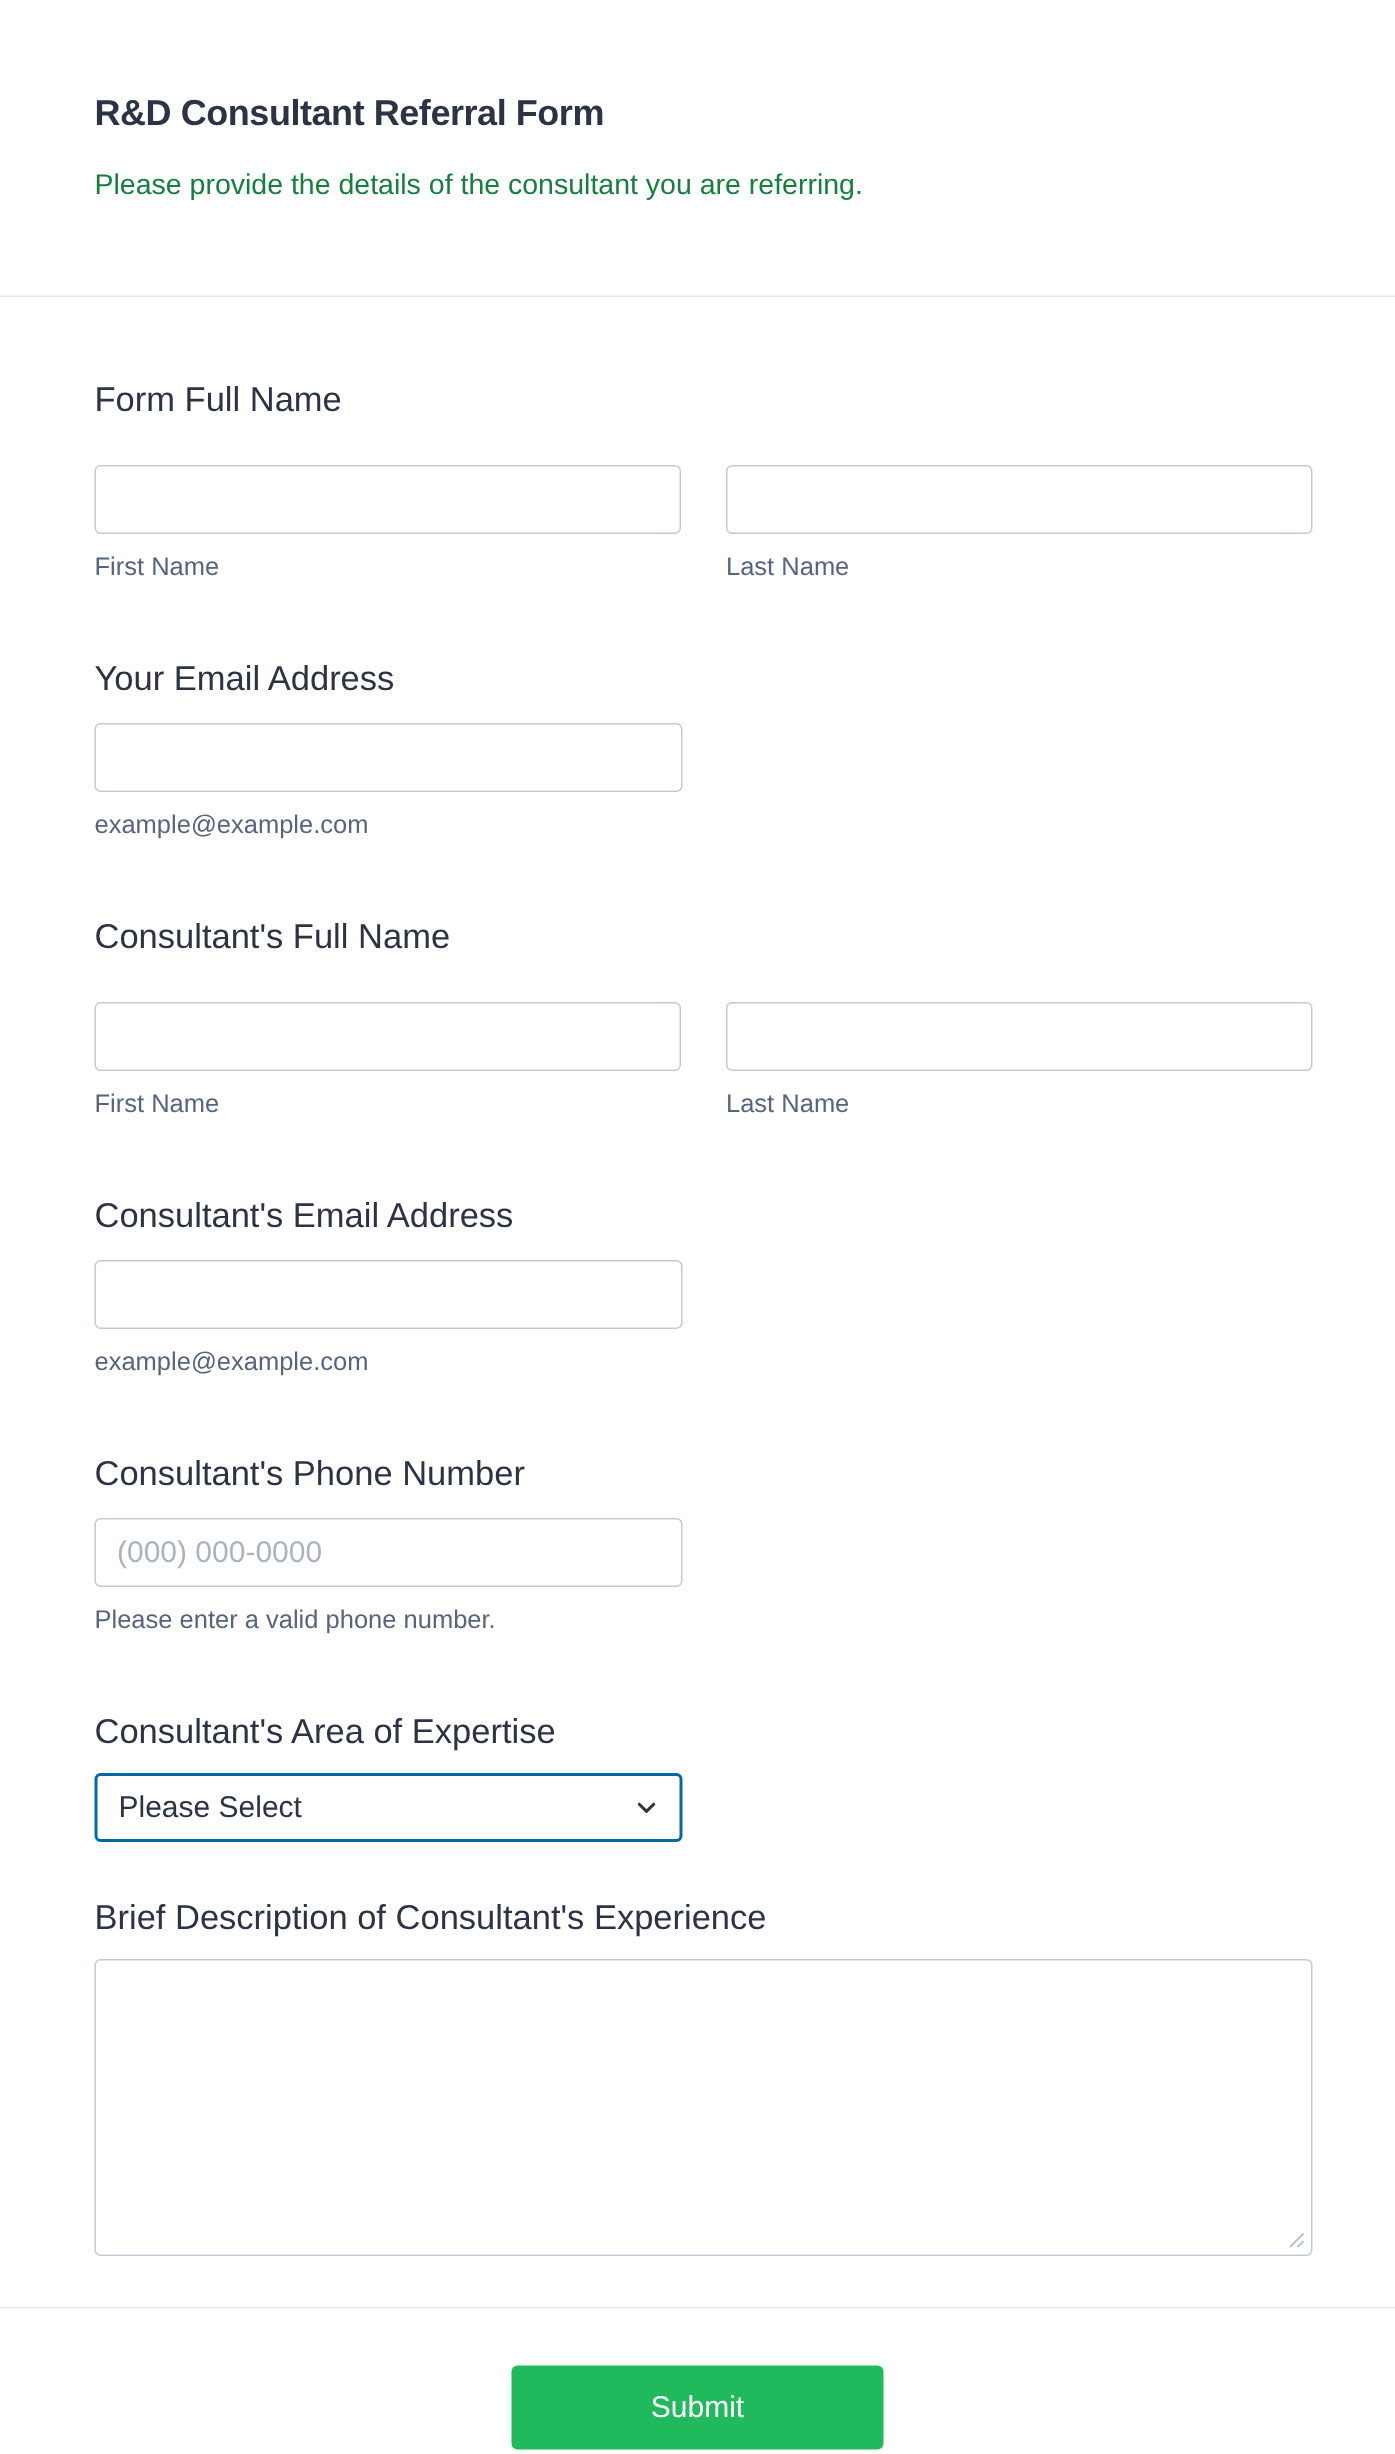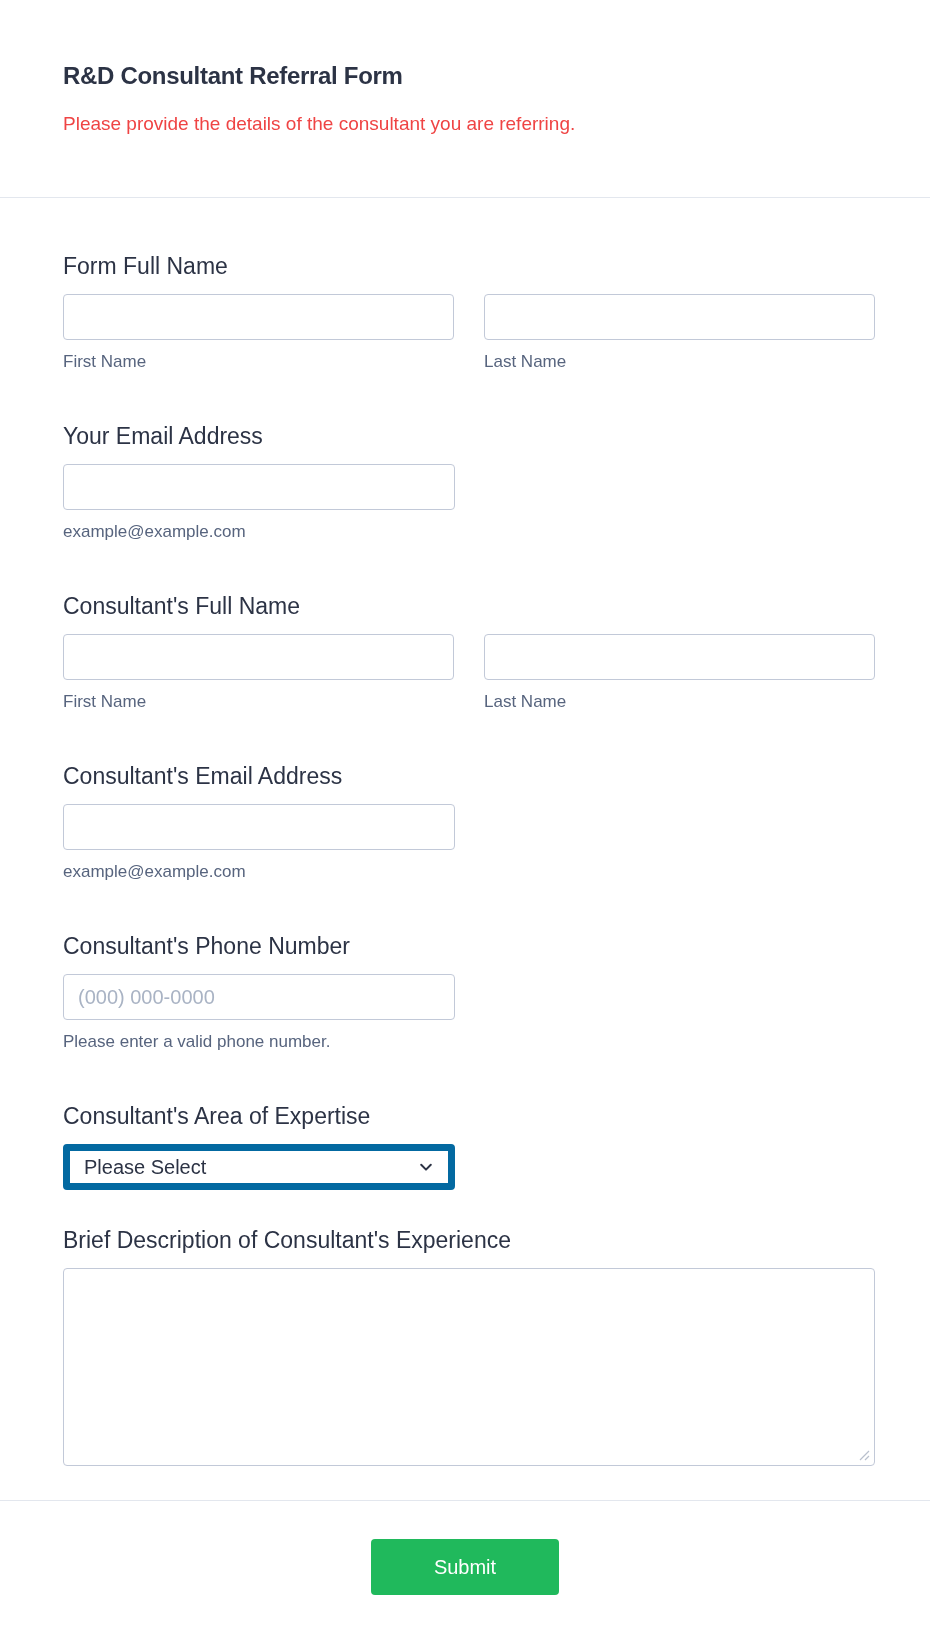--- a/index.html
+++ b/index.html
@@ -20,21 +20,21 @@
     line-height: 44px;
     font-weight: 700;
     letter-spacing: -0.3px;
     color: #2c3345;
   }
   .form-subtitle {
     margin: 12px 0 0 0;
     font-size: 19px;
     line-height: 27px;
     font-weight: 400;
-    color: #ef4444;
+    color: #15803d;
   }
   .divider { border: none; border-top: 1px solid #e3e7ee; margin: 0; height: 0; }
   
   .form-body { padding: 54px 55px 34px 63px; }
   .question { margin-bottom: 50px; }
   .question.q-expertise { margin-bottom: 36px; }
   .question:last-child { margin-bottom: 0; }
   .q-label {
     display: block;
     font-size: 23px;
@@ -50,34 +50,35 @@
     width: 100%;
     height: 46px;
     padding: 0 14px;
     border: 1px solid #c2c9d8;
     border-radius: 4px;
     background: #ffffff;
     font-family: inherit;
     font-size: 20px;
     color: #2c3345;
     outline: none;
+    margin-top: 16px;
   }
   .text-input::placeholder { color: #a9b3c4; opacity: 1; }
   .sublabel {
     margin-top: 12px;
     font-size: 17px;
     line-height: 20px;
     font-weight: 400;
     color: #57647e;
   }
   
   .select-box {
     width: 392px;
     height: 46px;
-    border: 7px solid #0369a1;
+    border: 2px solid #0369a1;
     border-radius: 4px;
     background: #ffffff;
     display: flex;
     align-items: center;
     justify-content: space-between;
     padding: 0 14px;
     cursor: pointer;
   }
   .select-value { font-size: 20px; color: #2c3345; }
   .chevron { flex: 0 0 auto; display: block; }
@@ -94,21 +95,21 @@
     font-family: inherit;
     font-size: 20px;
     color: #2c3345;
     resize: none;
     outline: none;
   }
   .resize-handle { position: absolute; right: 5px; bottom: 5px; }
   
   .submit-section { padding: 38px 0 46px 0; display: flex; justify-content: center; }
   .submit-btn {
-    width: 188px;
+    width: 248px;
     height: 56px;
     border: none;
     border-radius: 4px;
     background: #20b95c;
     color: #ffffff;
     font-family: inherit;
     font-size: 20px;
     font-weight: 500;
     cursor: pointer;
   }

